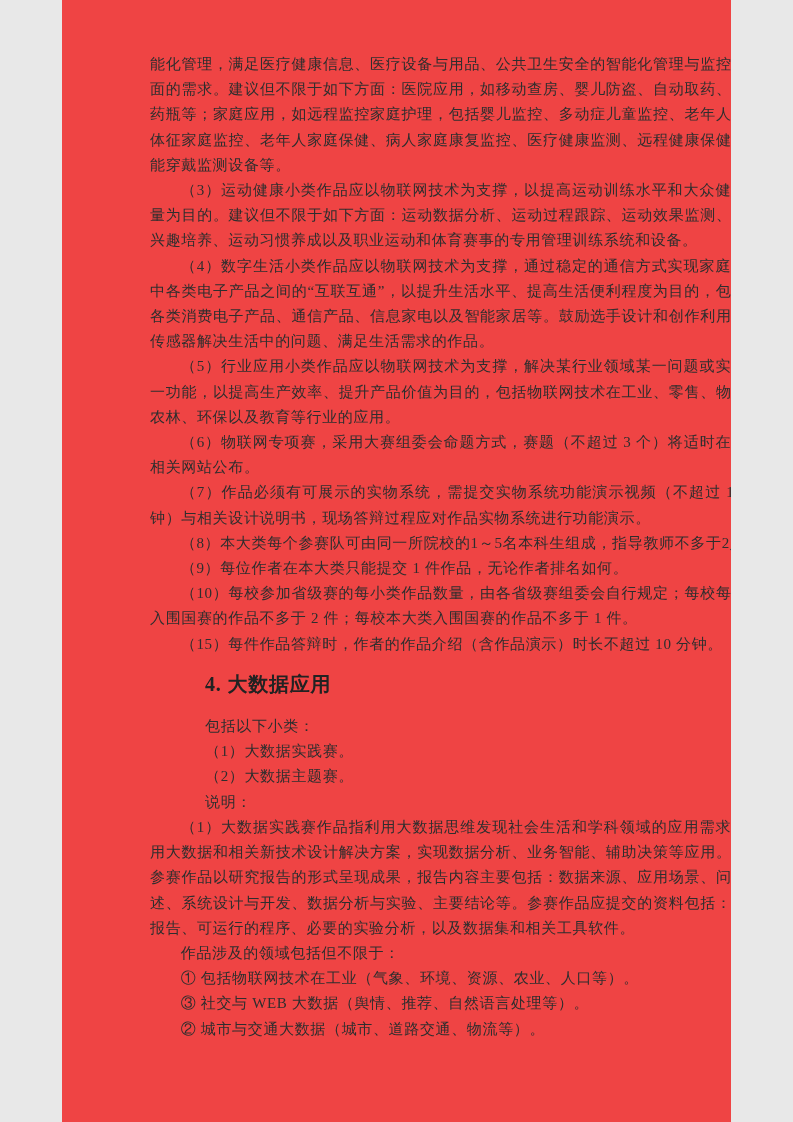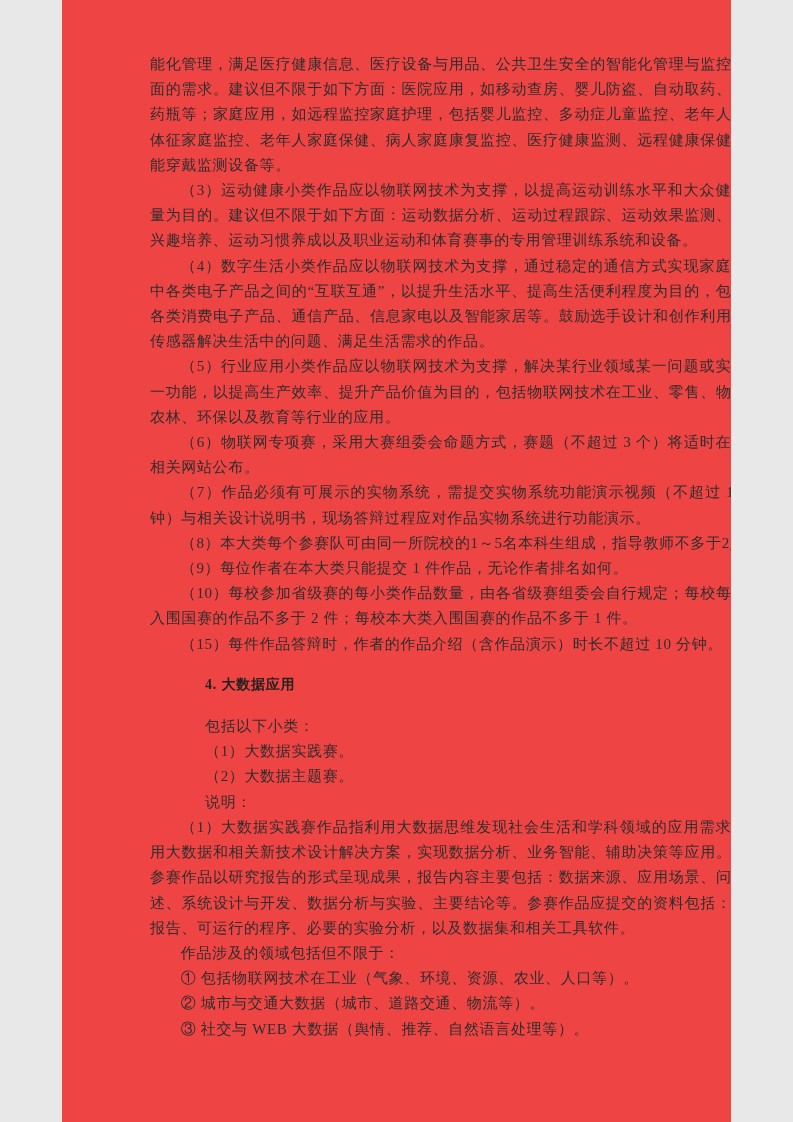--- a/index.html
+++ b/index.html
@@ -23,21 +23,21 @@
     letter-spacing: 0.65px;
     text-align: justify;
     text-justify: inter-ideograph;
   }
   p.block { margin: 0; }
   p.indent-none { text-indent: 0; }
   p.indent-first { text-indent: 2.05em; }
   p.indent-deep { padding-left: 55px; text-indent: 0; }
   p.heading {
     font-weight: bold;
-    font-size: 14px;
+    font-size: 20px;
     margin: 15px 0 17px 0;
     padding-left: 55px;
     text-align: left;
     letter-spacing: 0.8px;
     color: #222222;
   }
 </style>
 </head>
 <body>
 
@@ -54,16 +54,16 @@
       <p class="block indent-first">（10）每校参加省级赛的每小类作品数量，由各省级赛组委会自行规定；每校每小类入围国赛的作品不多于 2 件；每校本大类入围国赛的作品不多于 1 件。</p>
       <p class="block indent-first">（15）每件作品答辩时，作者的作品介绍（含作品演示）时长不超过 10 分钟。</p>
       <p class="block heading indent-deep">4. 大数据应用</p>
       <p class="block indent-deep">包括以下小类：</p>
       <p class="block indent-deep">（1）大数据实践赛。</p>
       <p class="block indent-deep">（2）大数据主题赛。</p>
       <p class="block indent-deep">说明：</p>
       <p class="block indent-first">（1）大数据实践赛作品指利用大数据思维发现社会生活和学科领域的应用需求，利用大数据和相关新技术设计解决方案，实现数据分析、业务智能、辅助决策等应用。要求参赛作品以研究报告的形式呈现成果，报告内容主要包括：数据来源、应用场景、问题描述、系统设计与开发、数据分析与实验、主要结论等。参赛作品应提交的资料包括：研究报告、可运行的程序、必要的实验分析，以及数据集和相关工具软件。</p>
       <p class="block indent-first">作品涉及的领域包括但不限于：</p>
       <p class="block indent-first">① 包括物联网技术在工业（气象、环境、资源、农业、人口等）。</p>
+      <p class="block indent-first">③ 社交与 WEB 大数据（舆情、推荐、自然语言处理等）。</p>
       <p class="block indent-first">② 城市与交通大数据（城市、道路交通、物流等）。</p>
-      <p class="block indent-first">③ 社交与 WEB 大数据（舆情、推荐、自然语言处理等）。</p>
     </div>
 </div>
 
 </body></html>

